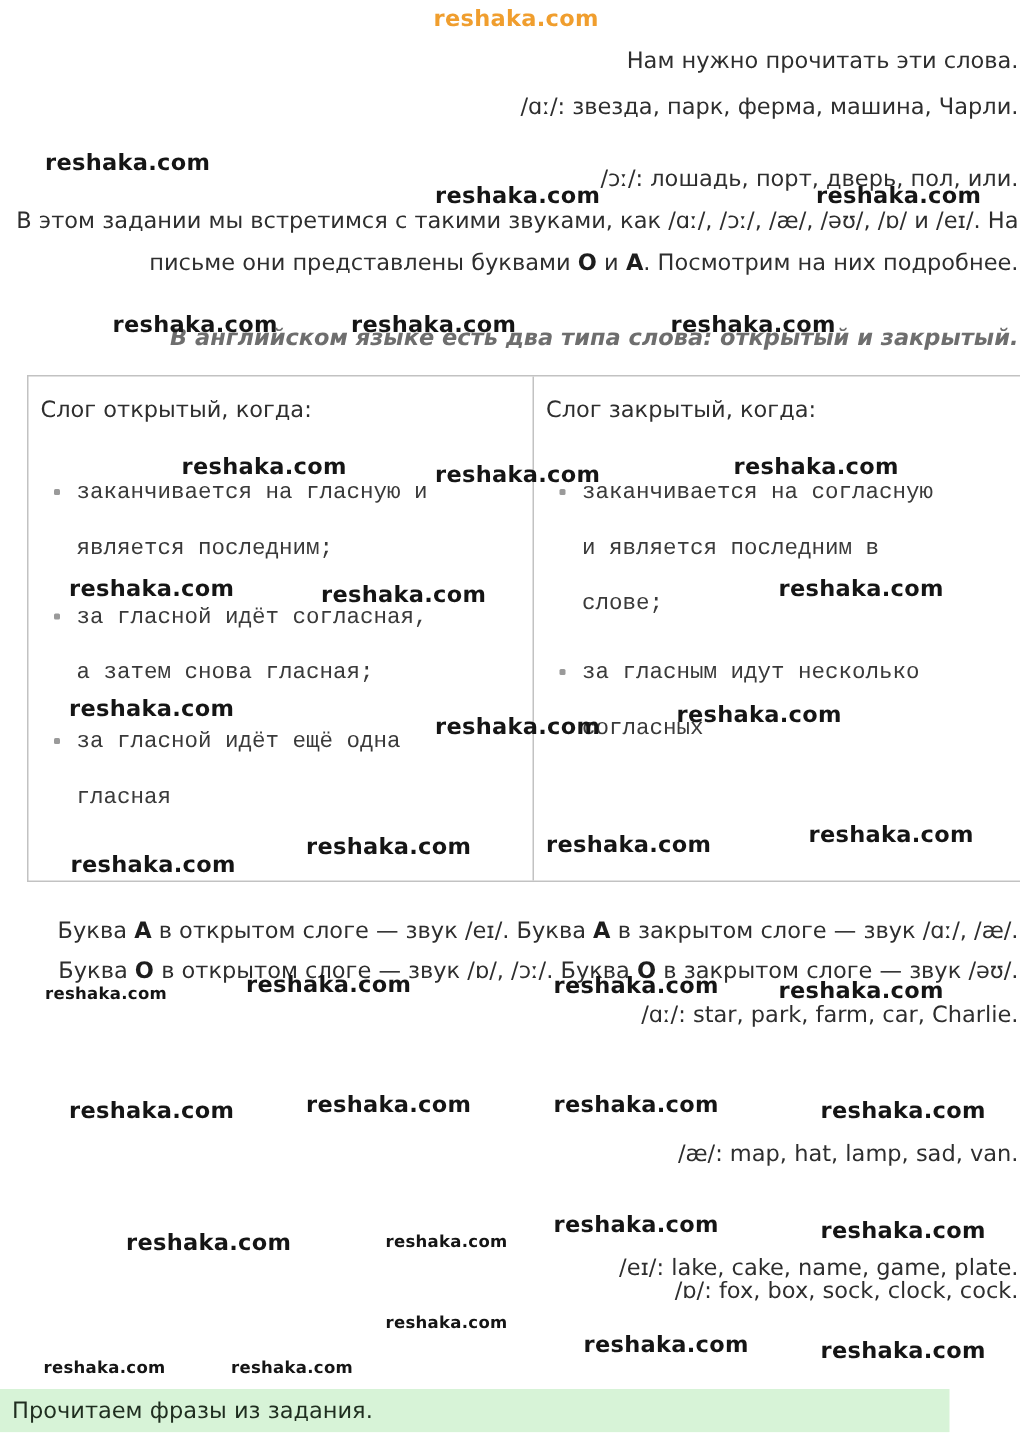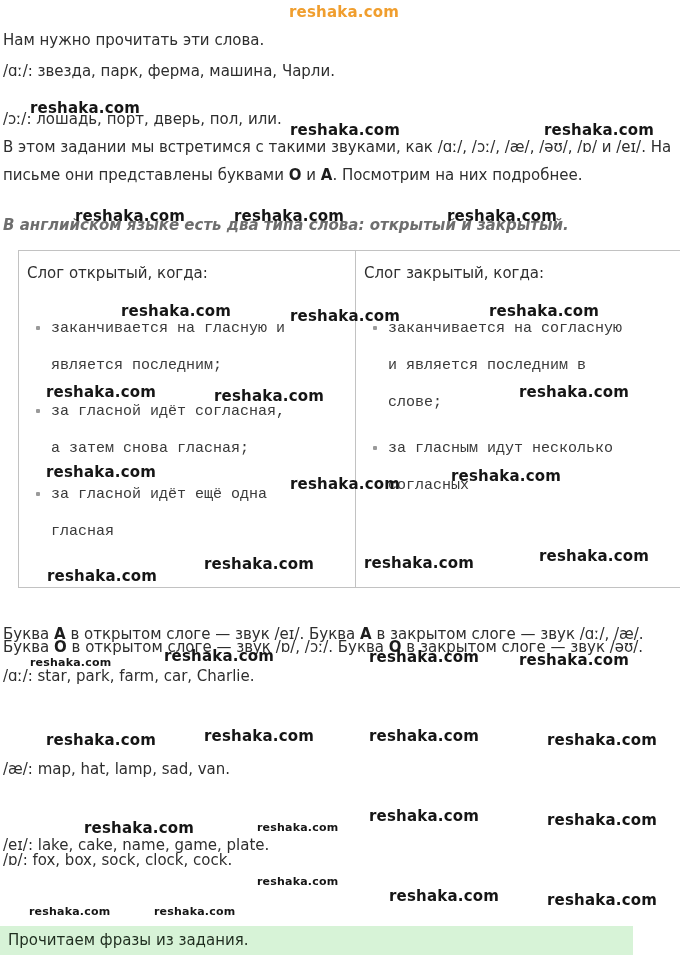--- a/index.html
+++ b/index.html
@@ -3,21 +3,21 @@
 <meta charset="utf-8">
 <style>
   * { margin:0; padding:0; box-sizing:border-box; }
   html,body { background:#ffffff; }
   body { font-family:"DejaVu Sans", sans-serif; }
   .page {
     position:relative; width:680px; height:955px;
     background:#ffffff; overflow:hidden;
     color:#2e2e2e; font-size:15px;
   }
-  .para { position:absolute; left:3px; width:676px; line-height:28px; }
+  .para { position:absolute; left:3px; width:676px; line-height:28px;text-align:right; }
   .line { white-space:nowrap; }
   .note { font-style:italic; font-weight:bold; color:#6e6e6e; }
   b { font-weight:bold; color:#1d1d1d; }
 
   .wm {
     position:absolute; font-weight:bold; color:#151515;
     white-space:nowrap; z-index:6; letter-spacing:0.2px;
   }
 
   .syl-table {
@@ -110,21 +110,21 @@
     </div>
     <div class="cell right">
       <div class="cell-h">Слог закрытый, когда:</div>
       <ul>
         <li><span class="li-text">заканчивается на согласную и является последним в слове;</span></li>
         <li><span class="li-text">за гласным идут несколько согласных</span></li>
       </ul>
     </div>
   </div>
 
-  <div class="para line" style="top:620px">
+  <div class="para line" style="top:606px">
     <span>Буква </span><b>A</b><span> в открытом слоге — звук /eɪ/. Буква </span><b>A</b><span> в закрытом слоге — звук /ɑː/, /æ/.</span>
   </div>
 
   <div class="para line" style="top:633px">
     <span>Буква </span><b>O</b><span> в открытом слоге — звук /ɒ/, /ɔː/. Буква </span><b>O</b><span> в закрытом слоге — звук /əʊ/.</span>
   </div>
 
   <div class="para line" style="top:662px">/ɑː/: star, park, farm, car, Charlie.</div>
   <div class="para line" style="top:755px">/æ/: map, hat, lamp, sad, van.</div>
   <div class="para line" style="top:831px">/eɪ/: lake, cake, name, game, plate.</div>

